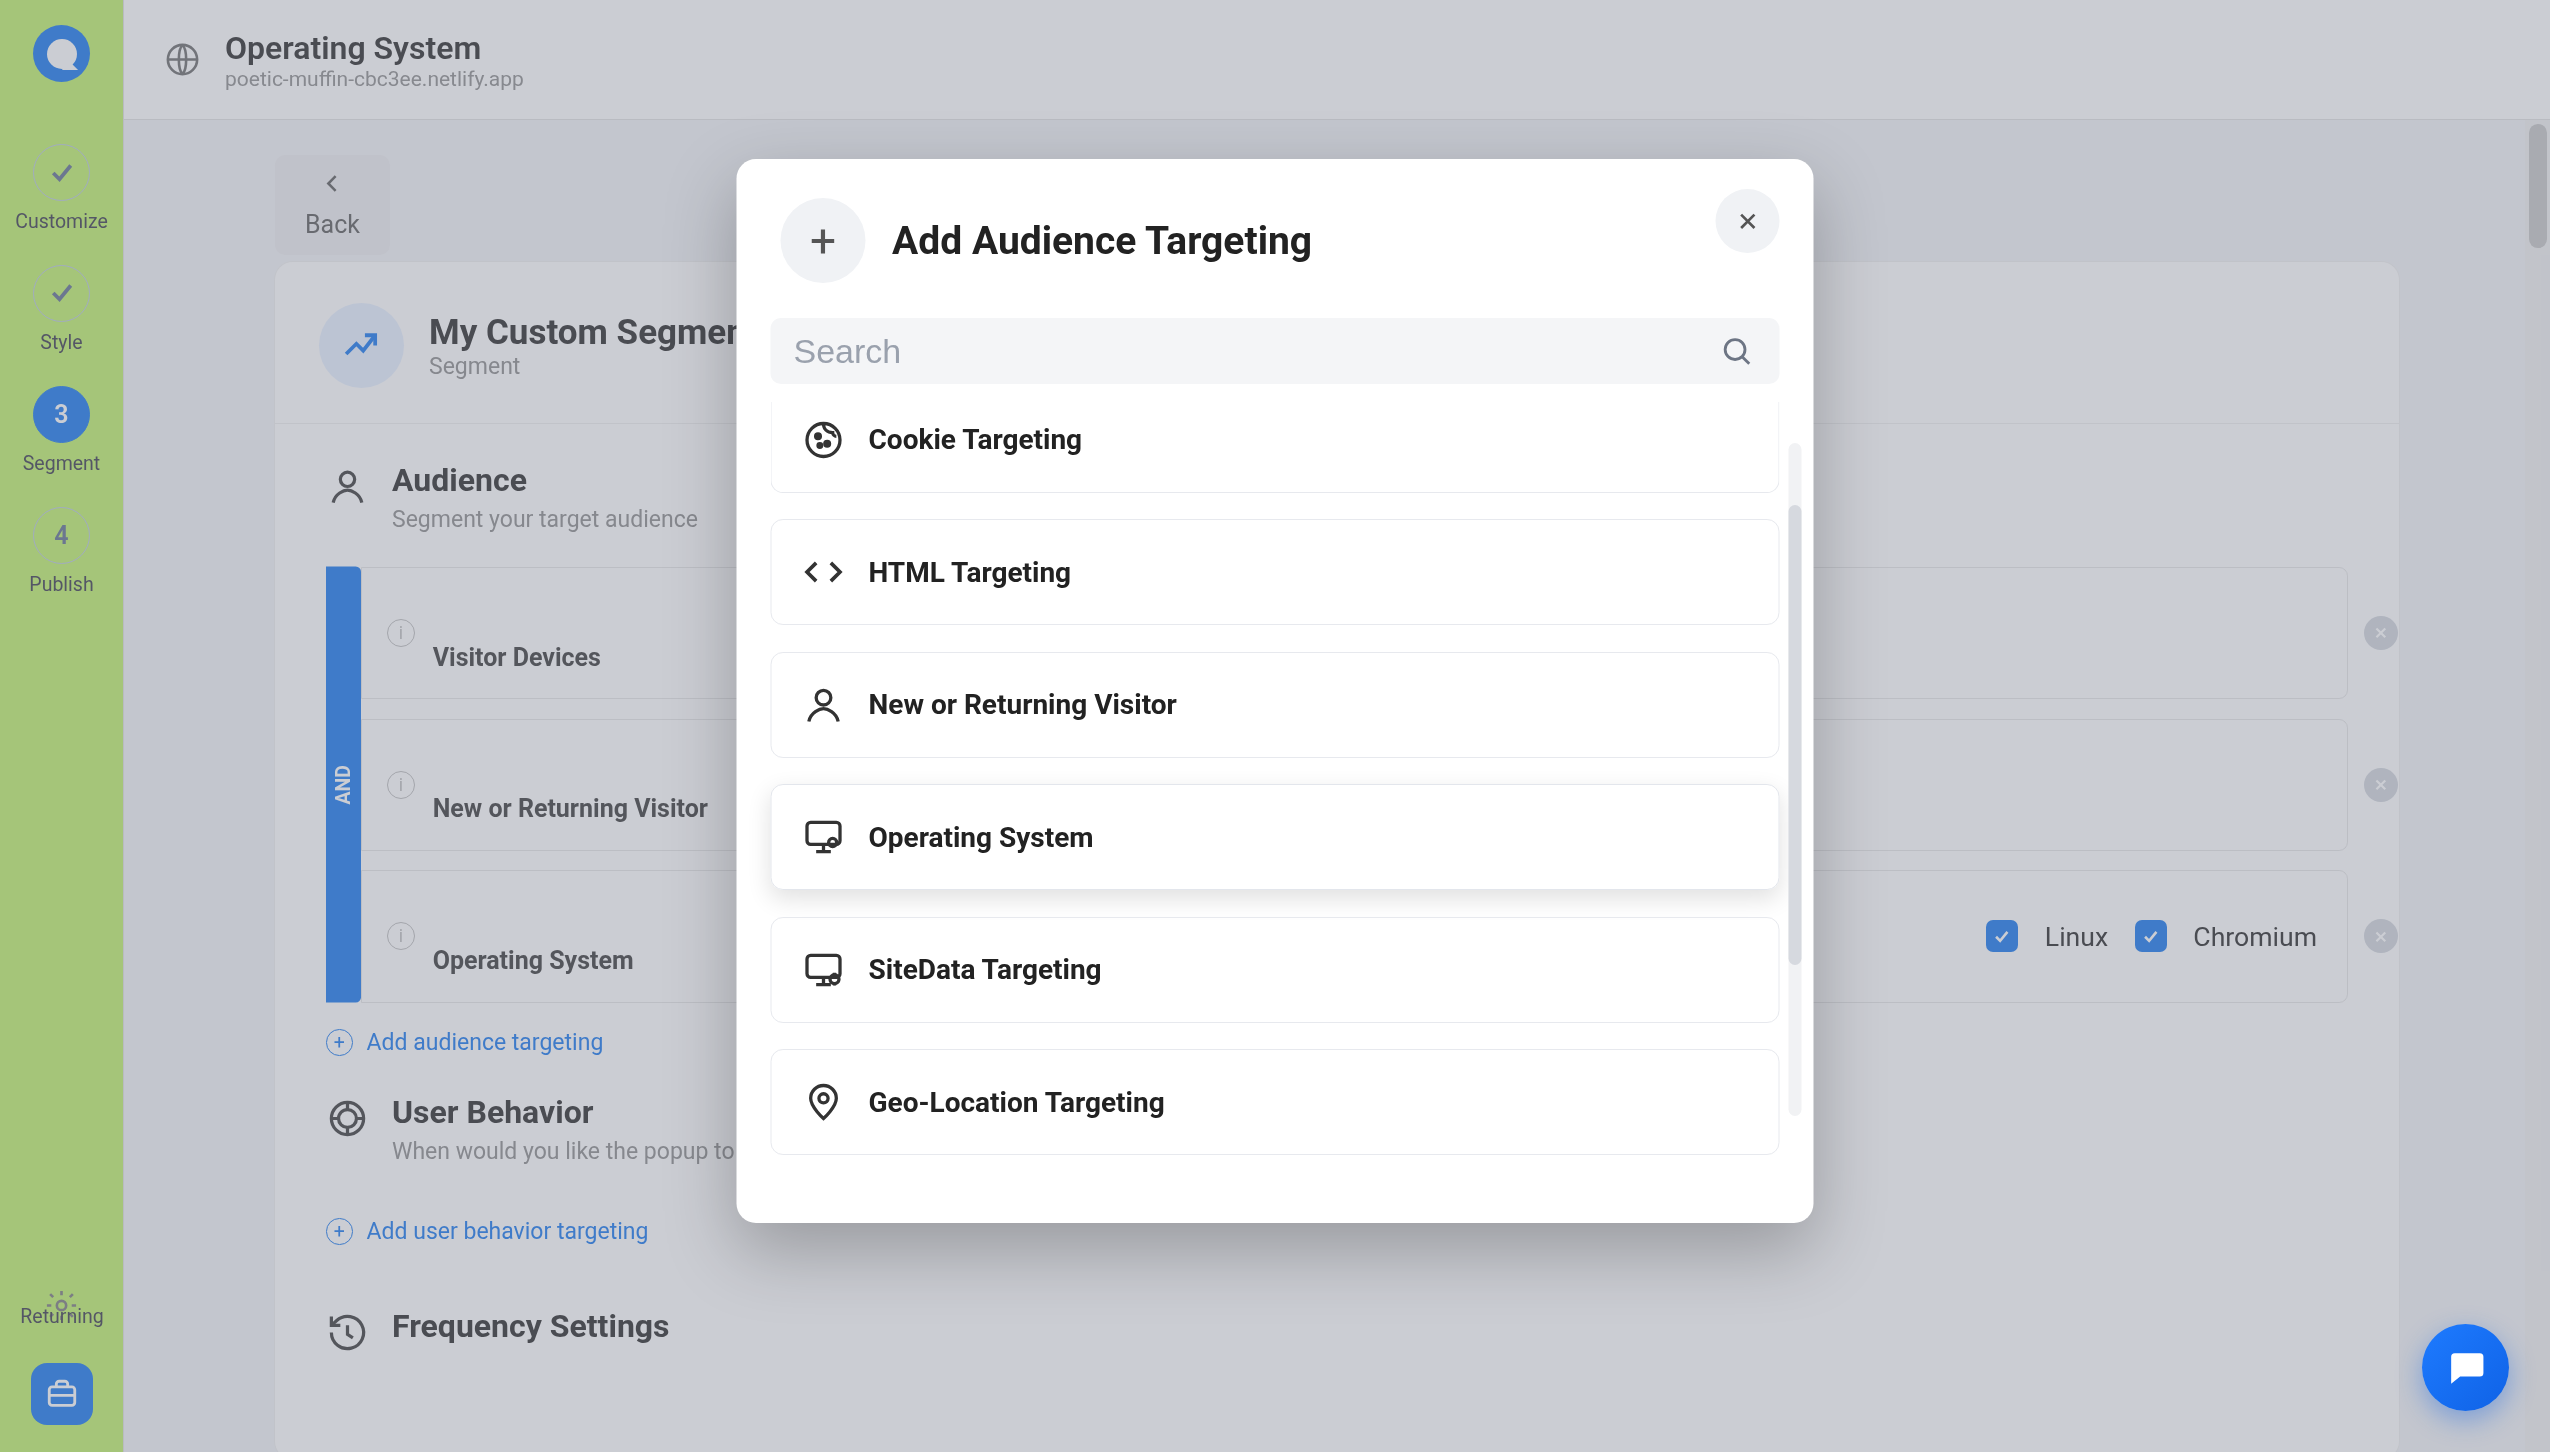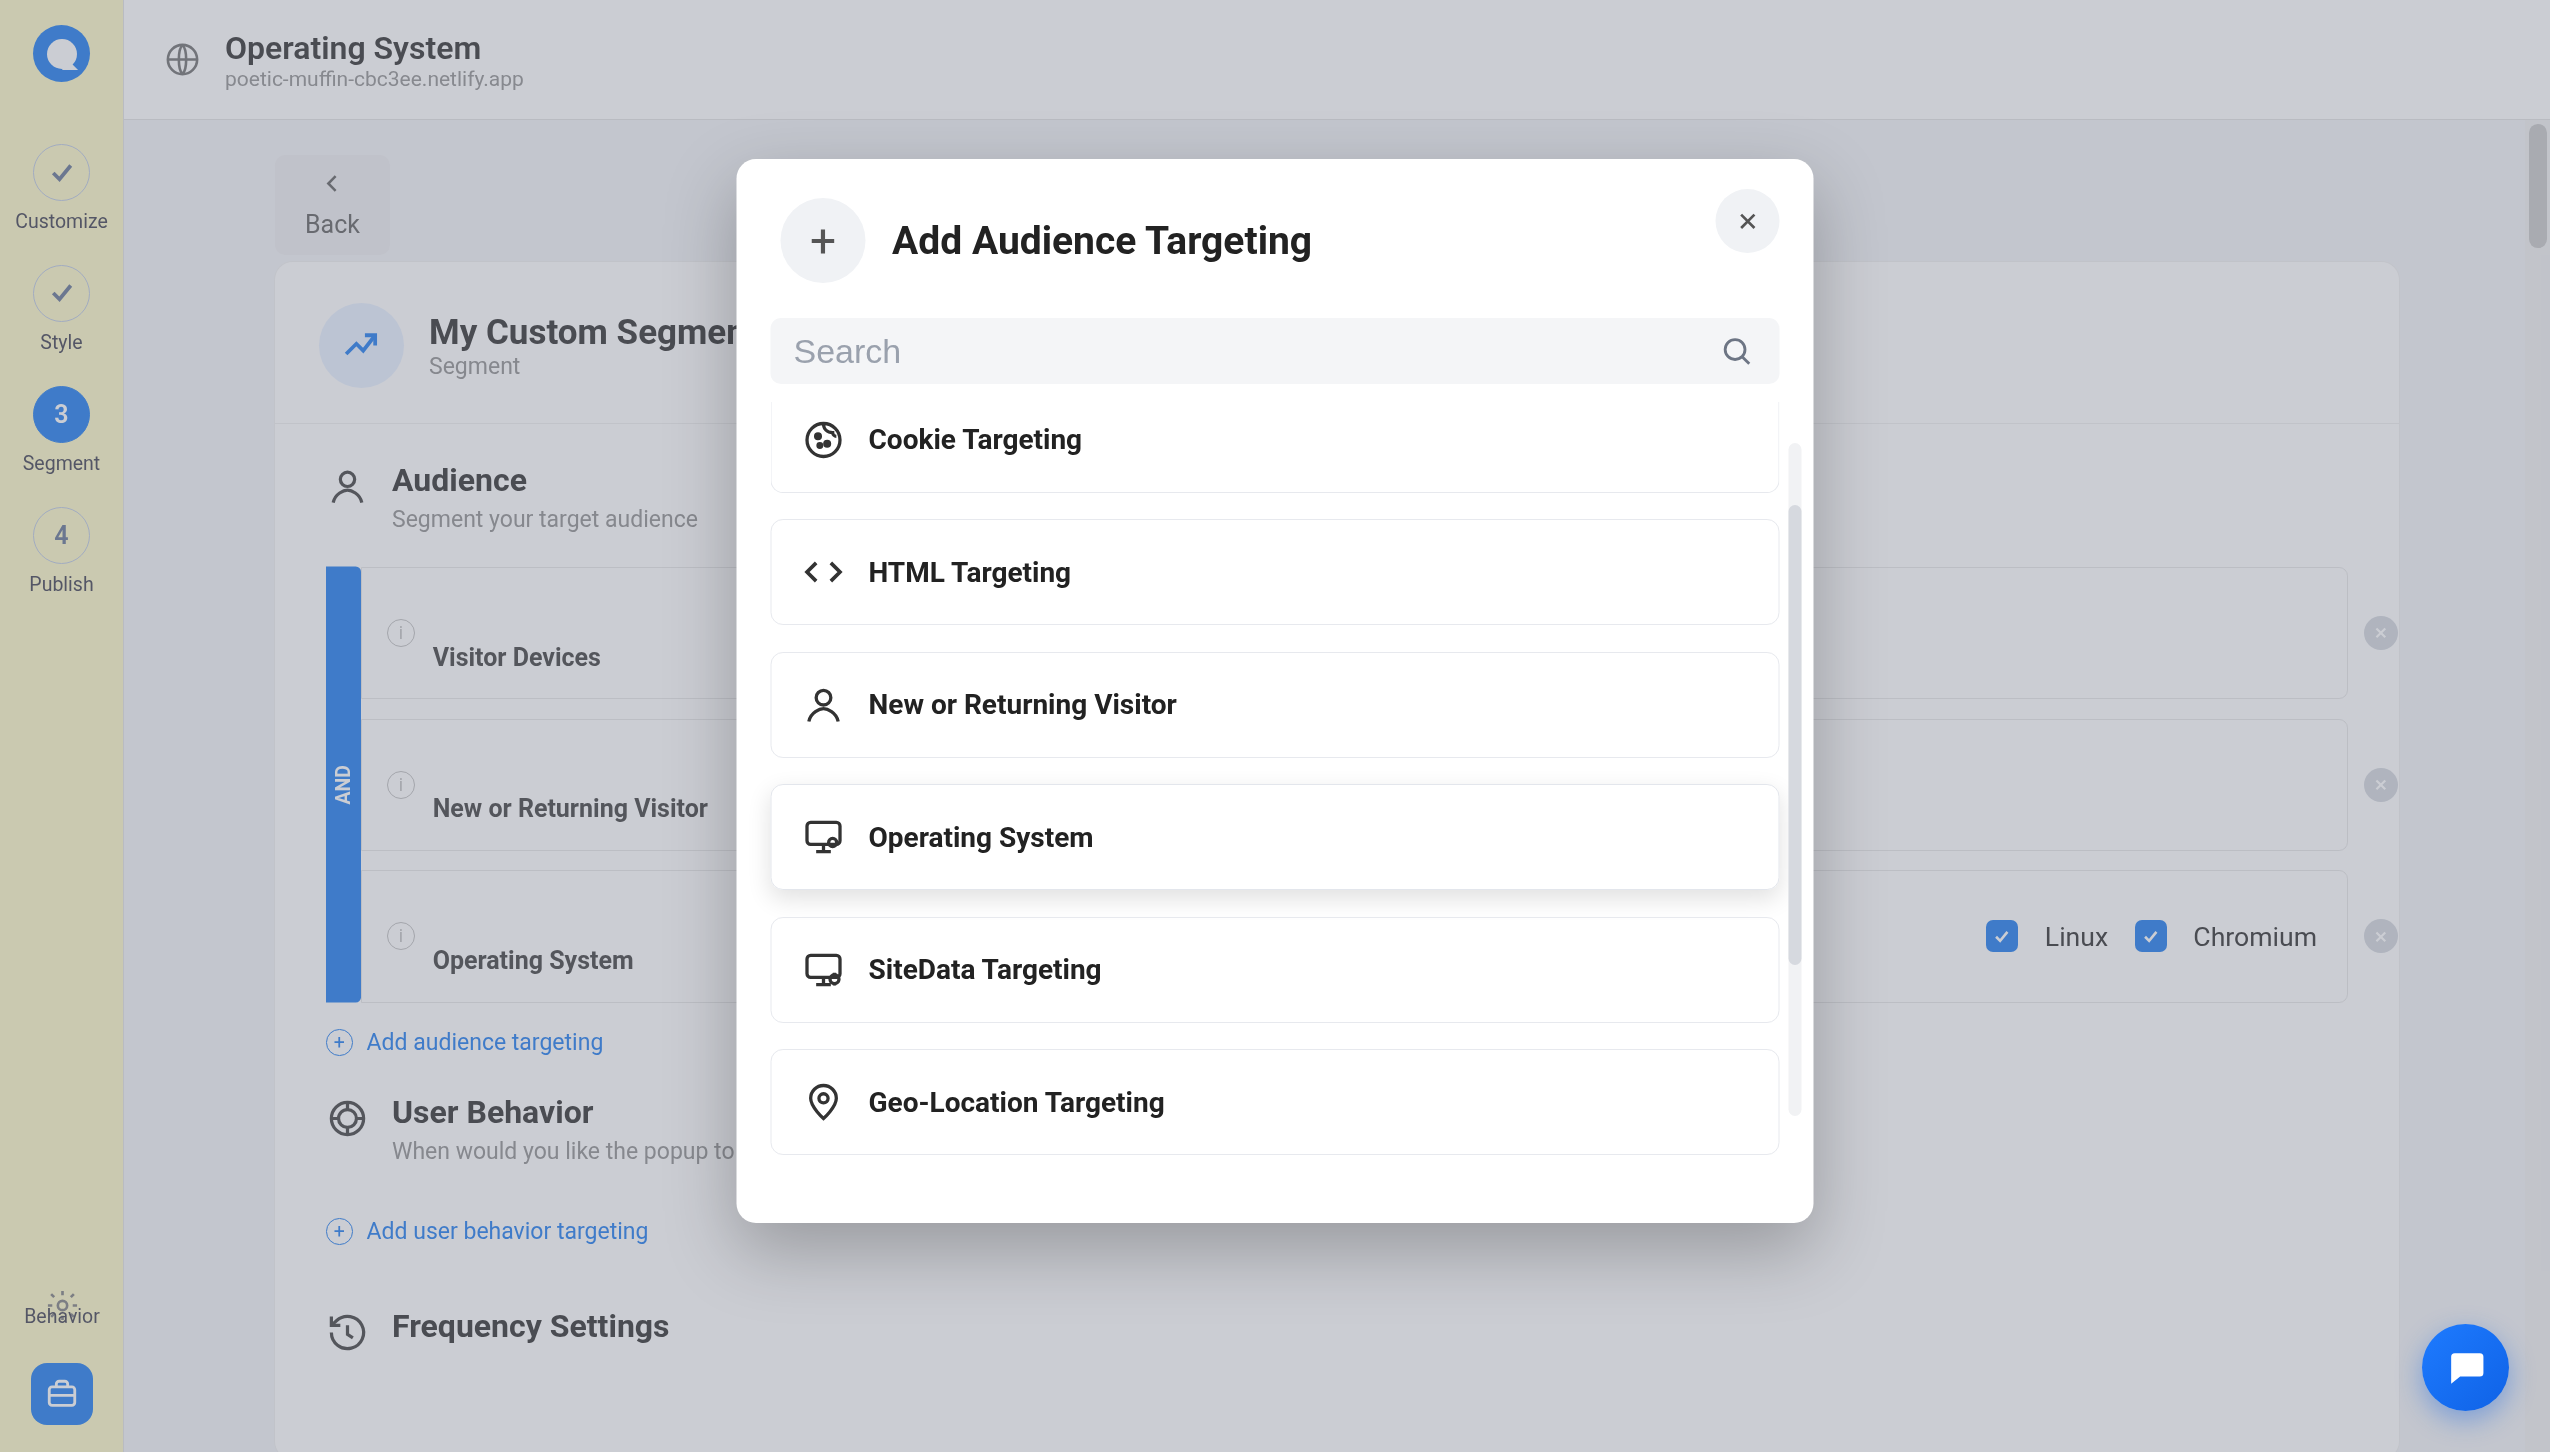--- a/index.html
+++ b/index.html
@@ -1,21 +1,21 @@
 <!DOCTYPE html>
 <html style="font-size:14px"><head>
   <meta charset="utf-8">
   <style>
     * { box-sizing: border-box; margin: 0; padding: 0; }
     html, body { width: 2550px; height: 1452px; font-family: -apple-system, "Segoe UI", Roboto, Arial, sans-serif; background: #e8e8e8; overflow: hidden; }
 
     
     .rail {
       position: absolute; left: 0; top: 0; width: 124px; height: 100%;
-      background: #fef9c3; border-right: 0.9px solid #e0e0e0;
+      background: #bef264; border-right: 0.9px solid #e0e0e0;
       display: flex; flex-direction: column; align-items: center;
       padding-top: 25px;
     }
     .logo {
       width: 57px; height: 57px; border-radius: 50%;
       background: #0f73ee; display: flex; align-items: center; justify-content: center;
     }
     .logo-inner { width: 30px; height: 30px; border-radius: 50%; background: #fff; position: relative; }
     .logo-inner::after { content:""; position:absolute; right:-1.8px; bottom:-1.8px; width:16px; height:16px; background:#fff; clip-path: polygon(0 0,100% 100%,0 100%); }
     .rail-steps { margin-top: 62px; display: flex; flex-direction: column; align-items: center; gap: 32px; }
@@ -236,21 +236,21 @@
       <div class="step-dot">4</div>
       <div class="step-label">Publish</div>
     </div>
   </div>
   <div class="rail-bottom">
     <div style="display:flex;flex-direction:column;align-items:center;gap:7px;">
       <svg class="gear" viewBox="0 0 24 24" fill="none" stroke="currentColor" stroke-width="1.8">
         <circle cx="12" cy="12" r="3.2"></circle>
           <path d="M12 2v3M12 19v3M4.2 4.2l2.1 2.1M17.7 17.7l2.1 2.1M2 12h3M19 12h3M4.2 19.8l2.1-2.1M17.7 6.3l2.1-2.1"></path>
       </svg>
-      <span class="settings-label">Behavior</span>
+      <span class="settings-label">Returning</span>
     </div>
     <div class="briefcase-badge">
       <svg viewBox="0 0 24 24" width="34" height="34" fill="none" stroke="#fff" stroke-width="2">
         <rect x="3" y="7" width="18" height="13" rx="2"></rect>
           <path d="M8 7V5a2 2 0 0 1 2-2h4a2 2 0 0 1 2 2v2M3 13h18"></path>
       </svg>
     </div>
   </div>
 </div>
 

